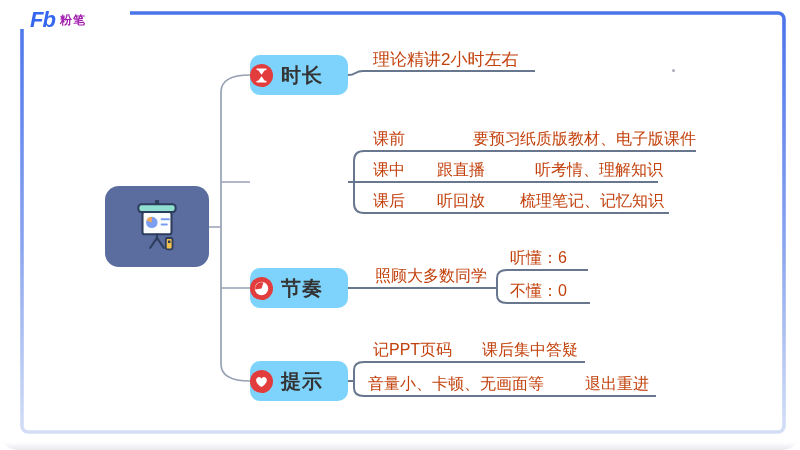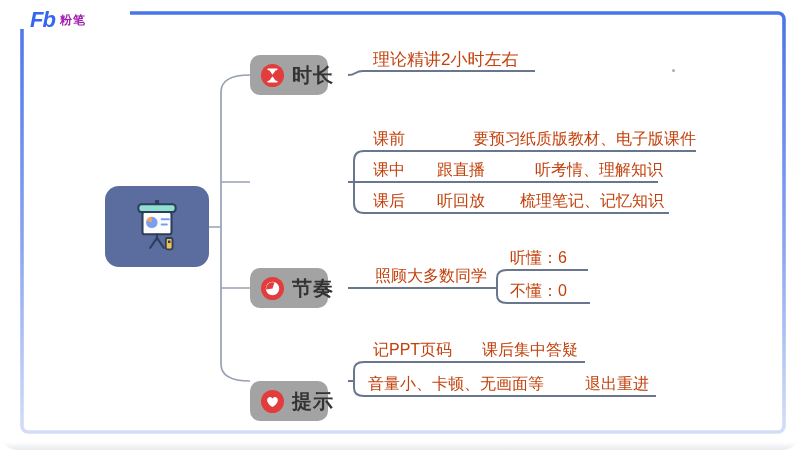--- a/index.html
+++ b/index.html
@@ -7,22 +7,22 @@
          font-family:"Liberation Sans","DejaVu Sans",sans-serif;border-radius:18px;}
   .overlay{position:absolute;left:0;top:0;width:800px;height:450px;}
   
   .logo{position:absolute;left:30px;top:7px;display:flex;align-items:center;gap:5px;}
   .logo-mark{font-size:22px;font-weight:900;font-style:italic;color:#3566ef;letter-spacing:-1px;}
   .logo-name{font-size:12px;font-weight:800;color:#a21caf;letter-spacing:1px;}
   
   .root-node{position:absolute;left:105px;top:186px;width:104px;height:81px;
              background:#5a6d9e;border-radius:14px;display:flex;align-items:center;justify-content:center;}
   
-  .node{position:absolute;width:78px;height:40px;background:#a3a3a3;border-radius:10px;
-        display:flex;align-items:center;padding-left:11px;box-sizing:border-box;}
+  .node{position:absolute;width:98px;height:40px;background:#7dd3fc;border-radius:10px;
+        display:flex;align-items:center;box-sizing:border-box;}
   .badge{width:23px;height:23px;border-radius:50%;background:#e23c3c;flex:0 0 auto;
          display:flex;align-items:center;justify-content:center;}
   .node-label{font-size:20px;font-weight:600;color:#333;margin-left:8px;letter-spacing:1px;white-space:nowrap;}
   
   .t{position:absolute;font-size:16px;color:#c2410c;white-space:nowrap;line-height:20px;}
   .t17{font-size:17px;}
   .stray-dot{position:absolute;left:672px;top:69px;width:3px;height:3px;border-radius:50%;background:#a9aeb8;}
   .bottom-strip{position:absolute;left:0;top:442px;width:800px;height:8px;
                 background:linear-gradient(#ffffff,#e9eaef);}
 </style>
@@ -126,21 +126,21 @@
   <div class="node" style="left:250px;top:268px;">
     <span class="badge">
       <svg width="23" height="23" viewBox="0 0 24 24">
         <circle cx="12" cy="12" r="7" fill="#fff"></circle>
         <path d="M12,12 L12,5.4 A6.6,6.6 0 0 0 6.1,15 Z" fill="#e23c3c" transform="rotate(18 12 12)"></path>
       </svg>
     </span>
     <span class="node-label">节奏</span>
   </div>
 
-  <div class="node" style="left:250px;top:381px;">
+  <div class="node" style="left:250px;top:361px;">
     <span class="badge">
       <svg width="23" height="23" viewBox="0 0 24 24">
         <path d="M12,17.8 C5.8,13.7 5.2,9.2 8,7.7 C9.9,6.7 11.4,7.9 12,9 C12.6,7.9 14.1,6.7 16,7.7 C18.8,9.2 18.2,13.7 12,17.8 Z" fill="#fff"></path>
       </svg>
     </span>
     <span class="node-label">提示</span>
   </div>
 
   <span class="t t17" style="left:373px;top:50px;">理论精讲2小时左右</span>
 

